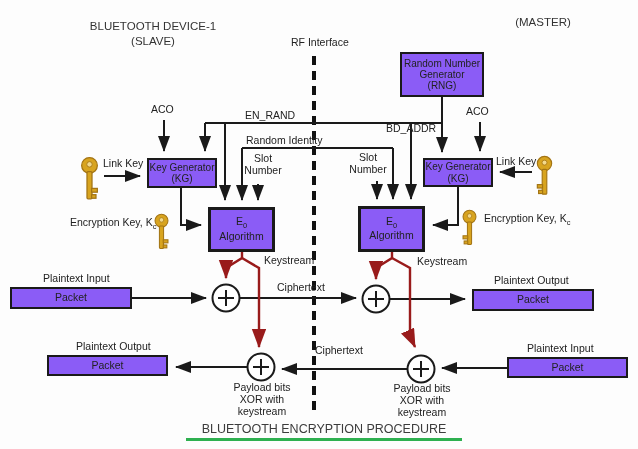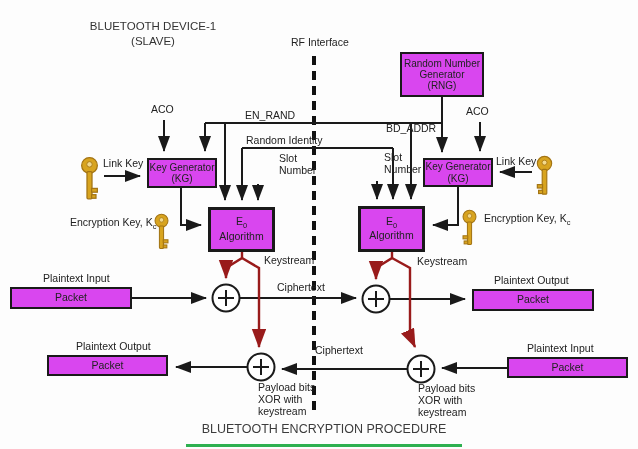--- a/index.html
+++ b/index.html
@@ -1,30 +1,30 @@
 <!DOCTYPE html>
 <html><head>
 <meta charset="utf-8">
 <style>
   html,body{margin:0;padding:0;background:#fff;}
   .stage{position:relative;width:638px;height:449px;background:#fdfdfd;overflow:hidden;
          font-family:"Liberation Sans","DejaVu Sans",sans-serif;}
   .wires{position:absolute;left:0;top:0;z-index:1;}
   .lb{position:absolute;z-index:3;font-size:10.5px;color:#222;white-space:nowrap;line-height:1.15;}
-  .ctr{text-align:left;white-space:normal;padding-left:36px;}
-  .bx{position:absolute;z-index:2;background:#d946ef;border:2px solid #1a1a1a;
+  .ctr{text-align:center;white-space:normal;}
+  .bx{position:absolute;z-index:2;background:#8b5cf6;border:2px solid #1a1a1a;
       display:flex;flex-direction:column;align-items:center;justify-content:center;
       text-align:center;font-size:10.5px;color:#222;line-height:1.12;box-sizing:border-box;}
   .thick{border-width:3px;}
   .hdr{position:absolute;z-index:3;font-size:11.5px;color:#333;text-align:center;line-height:1.3;}
   .keyicon{position:absolute;z-index:3;}
   .mirror{transform:scaleX(-1);}
   sub{font-size:7.5px;}
   .title{position:absolute;z-index:3;left:186px;top:422px;width:276px;text-align:center;
-         font-size:12.5px;color:#3c3c3c;border-bottom:3px solid #2eb050;padding-bottom:8px;}
+         font-size:12.5px;color:#3c3c3c;border-bottom:3px solid #2eb050;padding-bottom:2px;}
 </style>
 </head>
 <body>
 
 <div class="stage">
 
   <svg class="wires" width="638" height="449" viewBox="0 0 638 449">
     <defs>
       <marker id="mB" markerWidth="9" markerHeight="8" refX="7.5" refY="3" orient="auto">
         <path d="M0,0 L8,3 L0,6 Z" fill="#1a1a1a"></path>
@@ -86,20 +86,21 @@
           <path d="M421,361 V377 M413,369 H429" fill="none"></path>
       </g>
     </g>
   </svg>
 
   <div class="hdr" style="left:63px;top:19px;width:180px;">
     <div>BLUETOOTH DEVICE-1</div>
     <div>(SLAVE)</div>
   </div>
   <div class="hdr" style="left:453px;top:15px;width:180px;">
+    <div>(MASTER)</div>
   </div>
   <div class="lb" style="left:291px;top:36px;text-align:center;">RF Interface</div>
 
   <div class="bx" style="left:400px;top:52px;width:84px;height:45px;font-size:10px;">
     <div>Random Number</div>
     <div>Generator</div>
     <div>(RNG)</div>
   </div>
 
   <div class="bx" style="left:147px;top:158px;width:70px;height:30px;font-size:10px;">

